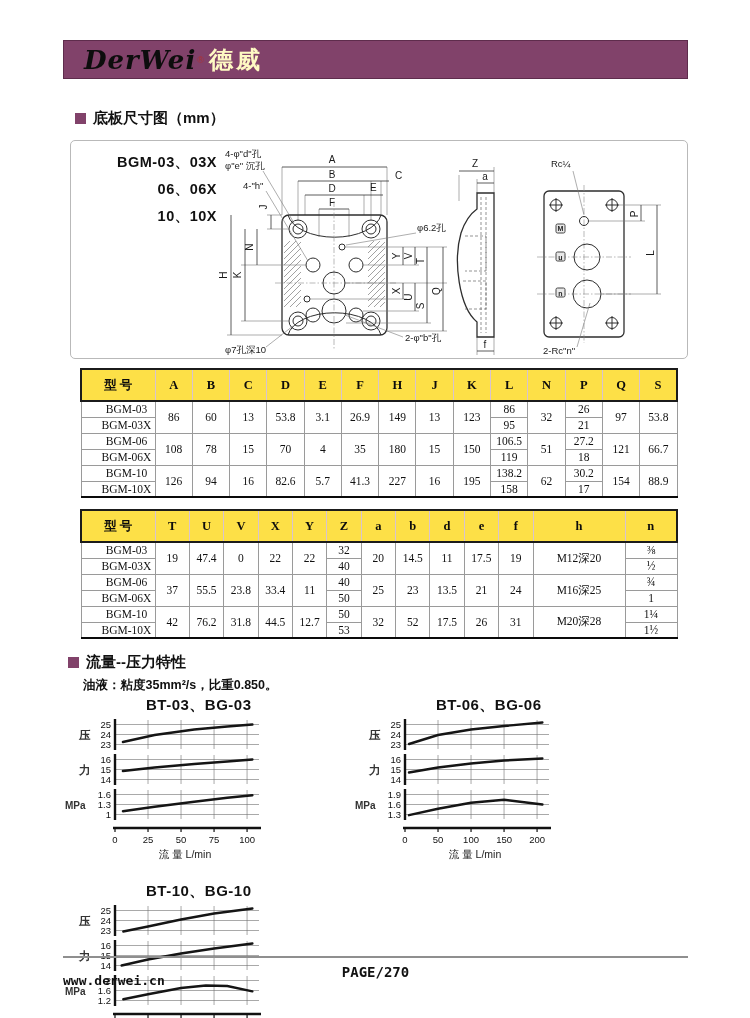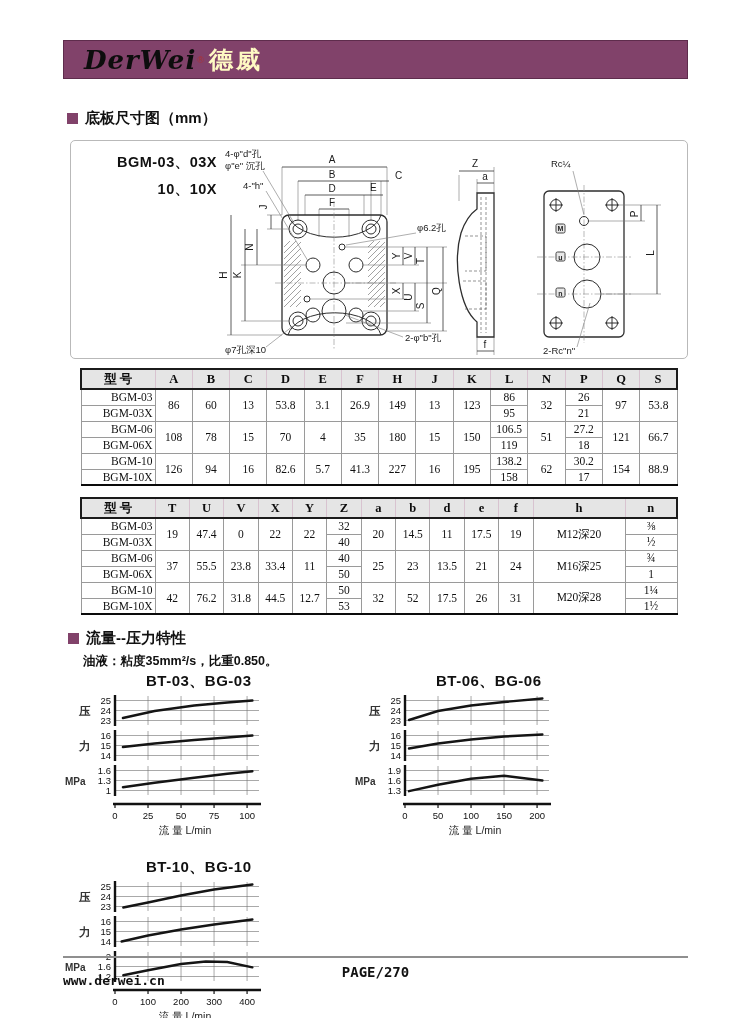--- a/index.html
+++ b/index.html
@@ -15,21 +15,21 @@
     margin-top:40px; height:39px; background:#81426a;
     border:1px solid #5e2c4c; display:flex; align-items:center; padding-left:20px;
   }
   .logo-script { font-family:"DejaVu Serif", serif; font-style:italic; font-weight:bold; font-size:26px; color:#0d0d0d; letter-spacing:1px; }
   .logo-reg { font-size:9px; color:#b03030; vertical-align:super; margin:0 1px; }
   .logo-cjk { font-size:24px; font-weight:bold; color:#fef9c3; margin-left:4px; letter-spacing:3px; }
 
   
   .section-title { display:flex; align-items:center; gap:7px; font-size:15px; font-weight:bold; }
   .bullet { width:11px; height:11px; background:#81426a; }
-  .st1 { margin-top:30px; margin-left:4px; }
+  .st1 { margin-top:30px; margin-left:12px; }
   .st2 { margin-top:14px; margin-left:5px; }
 
   
   .diagram-box {
     position:relative; margin-top:12px; margin-left:7px; width:618px; height:219px;
     border:1px solid #b9b9b9; border-radius:5px; background:#fff;
   }
   .models { position:absolute; left:18px; top:8px; width:128px; text-align:right;
     font-size:14.5px; font-weight:bold; line-height:27px; letter-spacing:.5px; }
   svg text { font-family:"Liberation Sans", sans-serif; }
@@ -44,25 +44,25 @@
   .dashed { stroke:#666; stroke-width:.7; stroke-dasharray:3 2; fill:none; }
   .port-square { stroke:#444; stroke-width:1; fill:#e8e8e8; }
   .port-glyph { font-size:7px; fill:#222; font-weight:bold; }
 
   
   .tbl-wrap { margin-left:17px; }
   table { border-collapse:collapse; table-layout:fixed; width:598px;
     font-family:"Liberation Serif", serif; }
   #table1 { margin-top:9px; }
   #table2 { margin-top:11px; }
-  th { background:#e5e5e5; color:#0c0c0c; font-weight:bold; font-size:12.5px;
-    height:20px; border:1px solid #d8c3d0; }
+  th { background:#fde047; color:#0c0c0c; font-weight:bold; font-size:12.5px;
+    height:32px; border:1px solid #d8c3d0; }
   thead tr { border:2px solid #1b1b1b; }
   td { border:1px solid #9a9a9a; font-size:11.5px; text-align:center; height:16px; padding:1px 2px; }
-  td.model-cell { text-align:right; padding-left:19px; font-size:11.5px; }
+  td.model-cell { text-align:center; padding-left:19px; font-size:11.5px; }
   table { border:1.5px solid #1b1b1b; border-bottom:2.5px solid #0a0a0a; }
   tr.group-start td { border-top:1.4px solid #555; }
 
   
   .oil-note { margin-left:20px; margin-top:5px; font-size:12.5px; font-weight:bold; }
   .charts-row { display:flex; margin-top:2px; }
   .chart-block { width:268px; }
   .chart-block.second { margin-left:22px; }
   .chart-title { margin-left:83px; font-size:15px; font-weight:bold; letter-spacing:.5px; }
   .chart-svg-holder { margin-top:1px; }
@@ -86,20 +86,21 @@
   </div>
 
   <div class="section-title st1">
     <span class="bullet"></span>
     <span>底板尺寸图（mm）</span>
   </div>
 
   <div class="diagram-box">
     <div class="models">
       <div>BGM-03、03X</div>
+      <div>06、06X</div>
       <div>10、10X</div>
     </div>
 
     <svg viewBox="0 0 330 218" style="position:absolute;left:96px;top:0;width:330px;height:218px;">
 
       <g class="thin">
         <line x1="115" y1="26" x2="115" y2="74"></line>
           <line x1="220" y1="26" x2="220" y2="74"></line>
         <line x1="131" y1="40" x2="131" y2="80"></line>
           <line x1="204" y1="40" x2="204" y2="80"></line>

